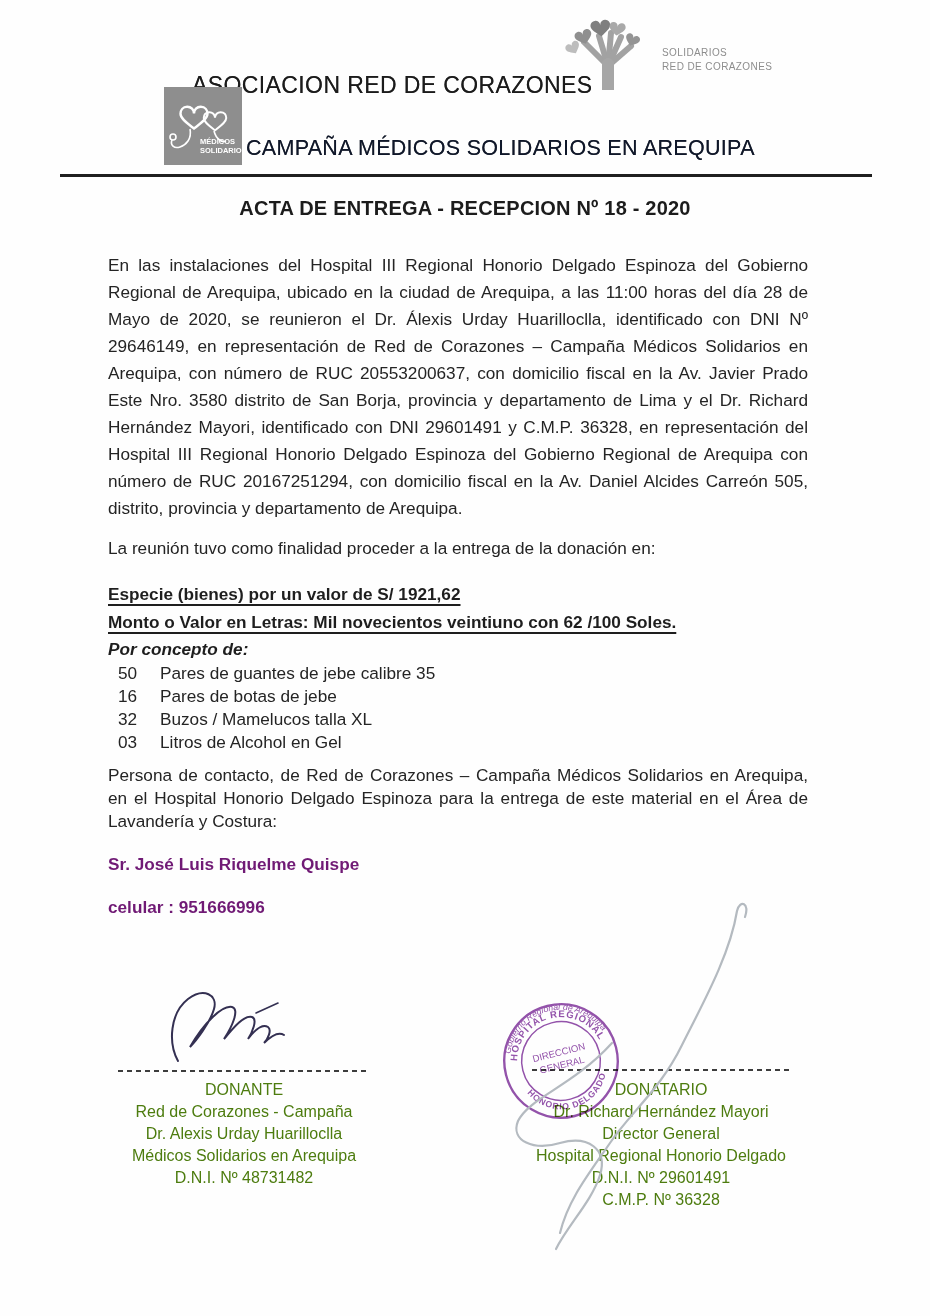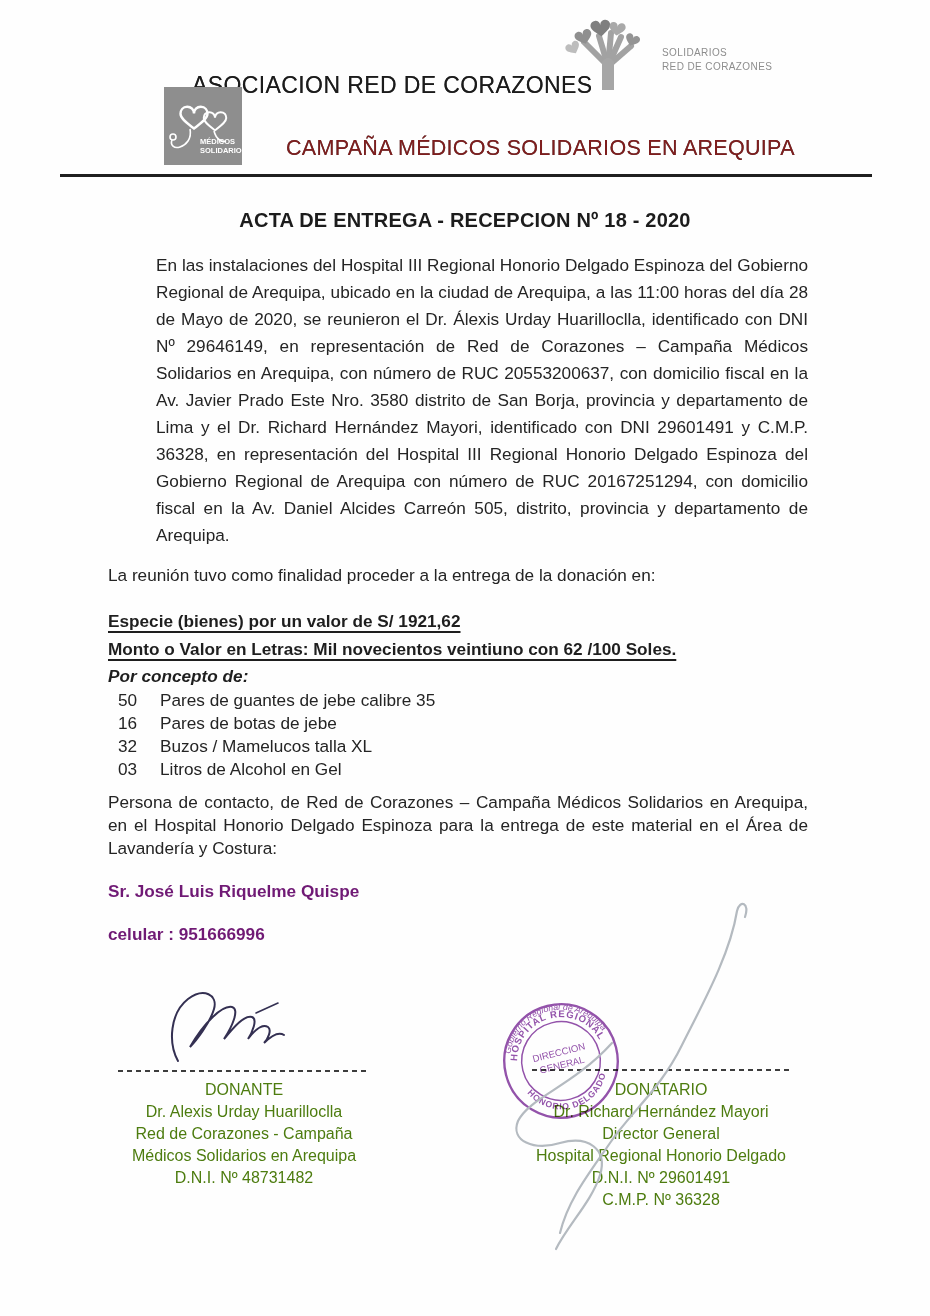--- a/index.html
+++ b/index.html
@@ -14,36 +14,35 @@
   .org-name {
     position:absolute; left:192px; top:72px;
     font-size:23px; color:#1b1b1b; letter-spacing:.4px;
     text-shadow:0 0 .6px rgba(0,0,0,.65);
   }
   .brand-mark { position:absolute; left:558px; top:10px; display:flex; align-items:center; }
   .brand-text { margin-left:4px; margin-top:18px; color:#8d8d8d; font-size:10px; line-height:14px; letter-spacing:.4px; }
   .campaign-logo { position:absolute; left:164px; top:87px; }
   .campaign-title {
     position:absolute; left:246px; top:136px;
-    font-size:21.5px; color:#7f1d1d; letter-spacing:.3px;
+    font-size:21.5px; color:#0f172a; letter-spacing:.3px;
     text-shadow:0 0 .6px rgba(0,0,0,.65);
-    margin-left:40px;
   }
   .header-rule { position:absolute; left:60px; top:174px; width:812px; height:3px; background:#1f1f1f; }
 
   
   .doc-title {
     position:absolute; left:0; top:197px; width:930px; text-align:center;
-    font-size:20px; font-weight:700; color:#1c1c1c; letter-spacing:.2px;margin-top:12px;
+    font-size:20px; font-weight:700; color:#1c1c1c; letter-spacing:.2px;
   }
 
   
   .body-col { position:absolute; left:108px; top:252px; width:700px; font-size:17.2px; color:#242424; }
   .p-just { text-align:justify; line-height:27px; }
-  .p1 { margin-bottom:13px;margin-left:48px; }
+  .p1 { margin-bottom:13px; }
   .p2 { line-height:27px; margin-bottom:18px; }
   .line-bold-ul {
     font-weight:700; line-height:28px; color:#1e1e1e;
     text-decoration:underline; text-decoration-thickness:1.6px; text-underline-offset:4px;
   }
   .line-bold { font-weight:700; line-height:26px; color:#1e1e1e;font-style:italic; }
   .items { margin:0 0 10px 0; }
   .item-row { display:flex; line-height:23px; padding-left:10px; }
   .item-qty { flex:0 0 42px; }
   .contact-par { margin-top:8px; line-height:23px; }
@@ -148,22 +147,22 @@
   <svg class="ink-sig" width="150" height="85" viewBox="0 0 150 85">
     <path d="M18,78 C8,60 10,30 28,16 C44,4 58,12 54,26 C50,40 36,58 30,64 C44,40 62,22 72,24 C80,26 72,44 64,56 C74,44 84,32 92,34 C98,36 92,50 88,56 C94,48 102,40 108,44 C112,47 108,56 104,60 C110,54 118,48 124,52" fill="none" stroke="#343052" stroke-width="2" stroke-linecap="round"></path>
     <path d="M96,30 L118,20" fill="none" stroke="#343052" stroke-width="1.6" stroke-linecap="round"></path>
   </svg>
 
   <div class="dashline dash-left"></div>
   <div class="dashline dash-right"></div>
 
   <div class="sig-block sig-left">
     <div>DONANTE</div>
+    <div>Red de Corazones  - Campaña</div>
     <div>Dr. Alexis Urday Huarilloclla</div>
-    <div>Red de Corazones  - Campaña</div>
     <div>Médicos Solidarios en Arequipa</div>
     <div>D.N.I. Nº 48731482</div>
   </div>
 
   <div class="sig-block sig-right">
     <div>DONATARIO</div>
     <div>Dr. Richard Hernández Mayori</div>
     <div>Director General</div>
     <div>Hospital Regional Honorio Delgado</div>
     <div>D.N.I. Nº 29601491</div>

